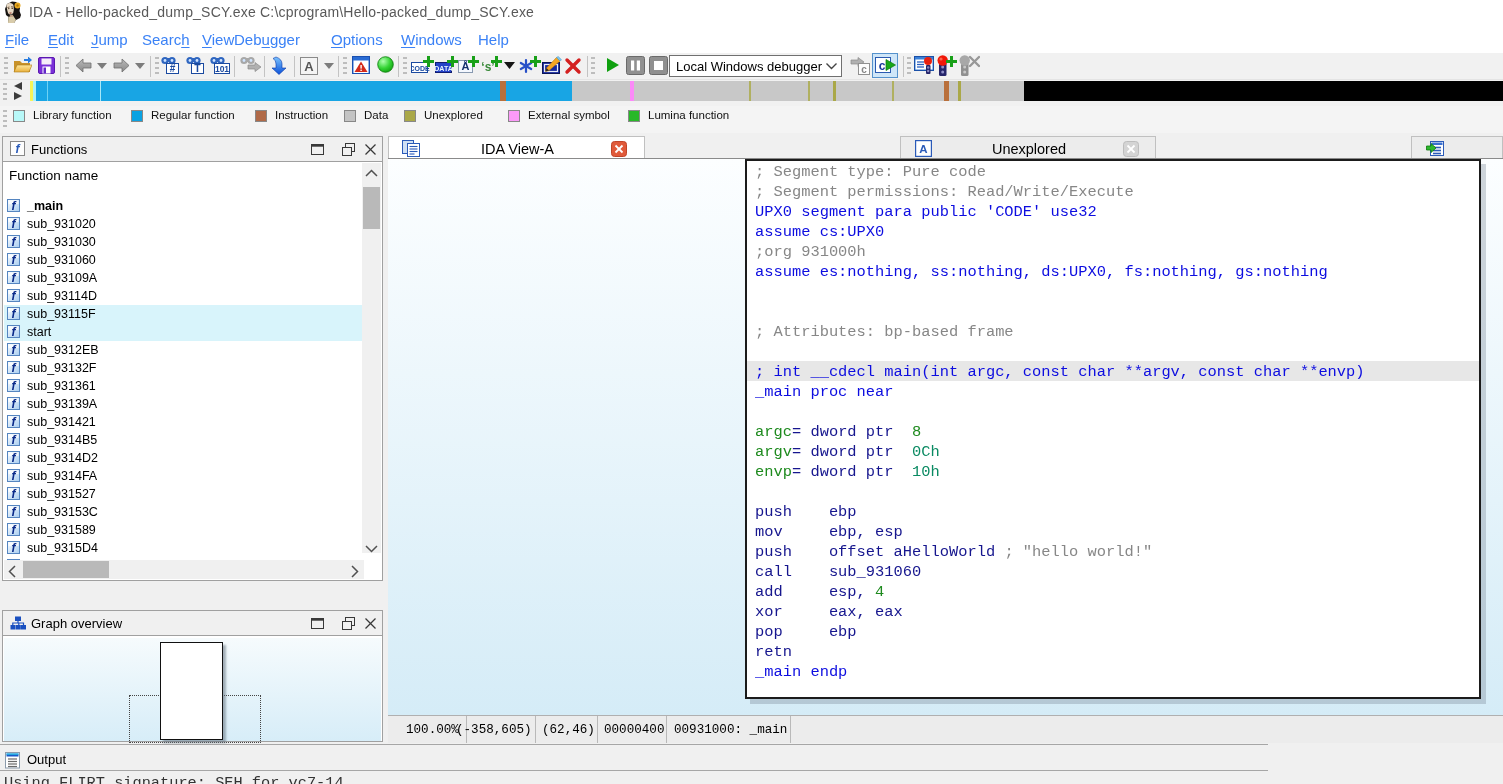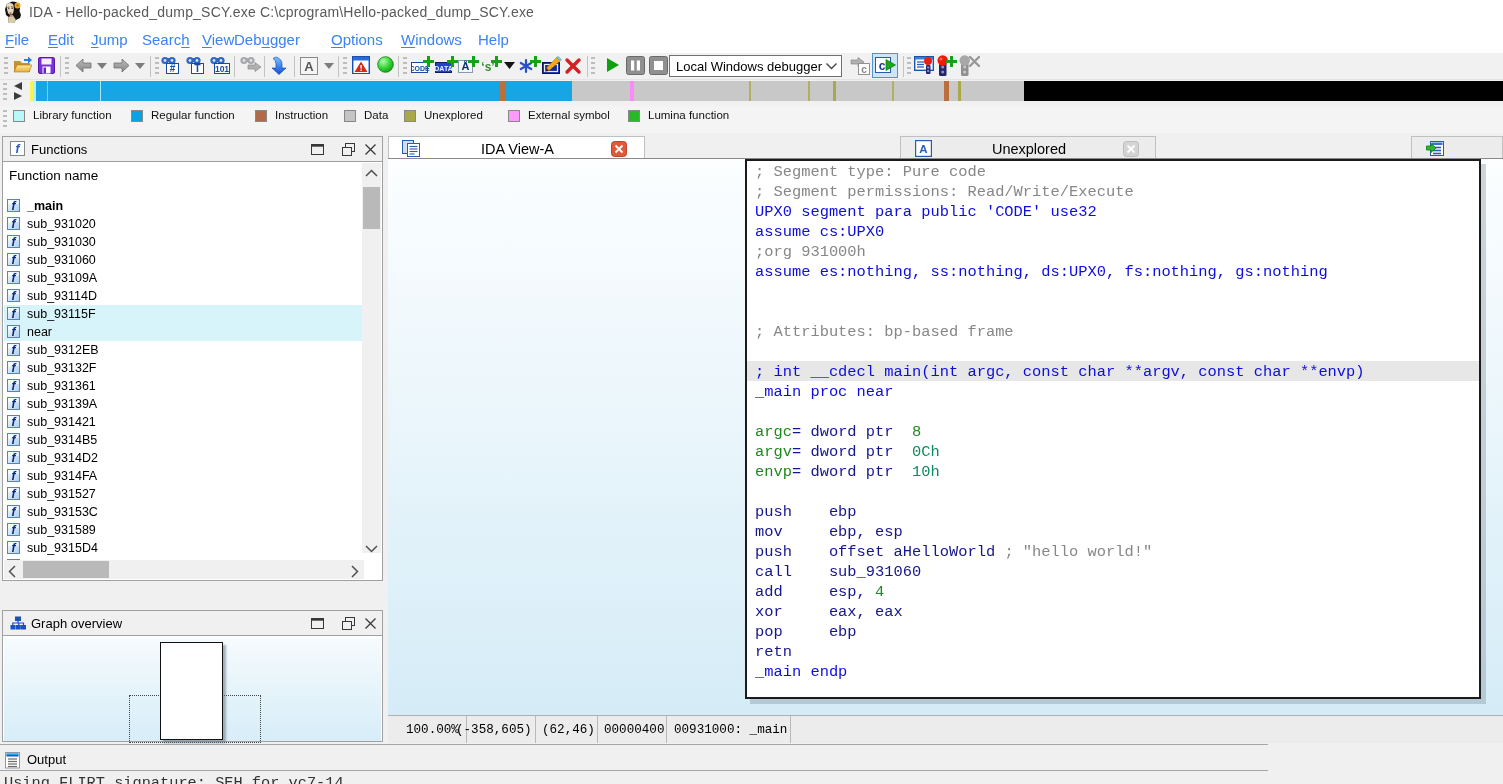--- a/index.html
+++ b/index.html
@@ -412,21 +412,21 @@
         <text x="6.5" y="10.5" font-family="Liberation Serif" font-style="italic" font-weight="bold" font-size="12" fill="#0a2a8a" text-anchor="middle">f</text>
       </svg>
       <span class="nm" style="">sub_93115F</span>
     </div>
 <div class="frow" style="top:186px;background:#d8f4fb;">
       <svg class="ficon" width="13" height="13">
         <rect x="0.5" y="0.5" width="12" height="12" fill="url(#gf)" stroke="#5585c0"></rect>
         <rect x="1.5" y="1.5" width="10" height="3.5" fill="#ffffff" opacity="0.7"></rect>
         <text x="6.5" y="10.5" font-family="Liberation Serif" font-style="italic" font-weight="bold" font-size="12" fill="#0a2a8a" text-anchor="middle">f</text>
       </svg>
-      <span class="nm" style="">near</span>
+      <span class="nm" style="">start</span>
     </div>
 <div class="frow" style="top:204px;">
       <svg class="ficon" width="13" height="13">
         <rect x="0.5" y="0.5" width="12" height="12" fill="url(#gf)" stroke="#5585c0"></rect>
         <rect x="1.5" y="1.5" width="10" height="3.5" fill="#ffffff" opacity="0.7"></rect>
         <text x="6.5" y="10.5" font-family="Liberation Serif" font-style="italic" font-weight="bold" font-size="12" fill="#0a2a8a" text-anchor="middle">f</text>
       </svg>
       <span class="nm" style="">sub_9312EB</span>
     </div>
 <div class="frow" style="top:222px;">

